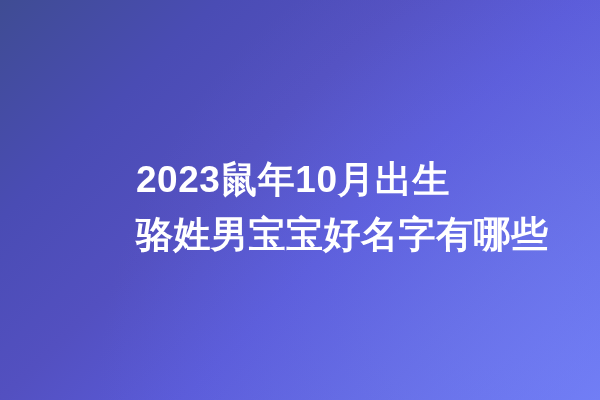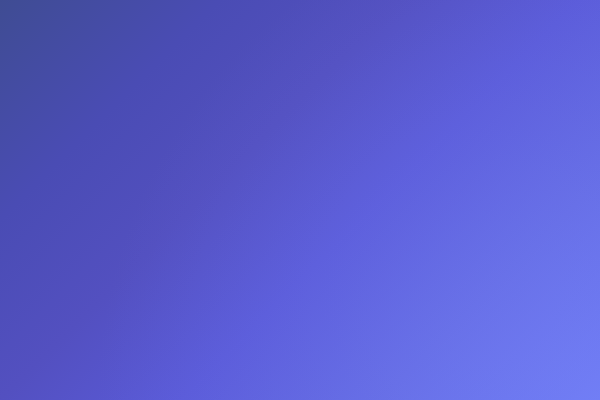--- a/index.html
+++ b/index.html
@@ -63,15 +63,17 @@
     letter-spacing: 0.5px;
     white-space: nowrap;
   }
 </style>
 </head>
 <body>
 
 <div id="cover-card">
 
   <div id="title-block">
+    <span class="title-line">2023鼠年10月出生</span>
+    <span class="title-line">骆姓男宝宝好名字有哪些</span>
   </div>
 
 </div>
 
 </body></html>

